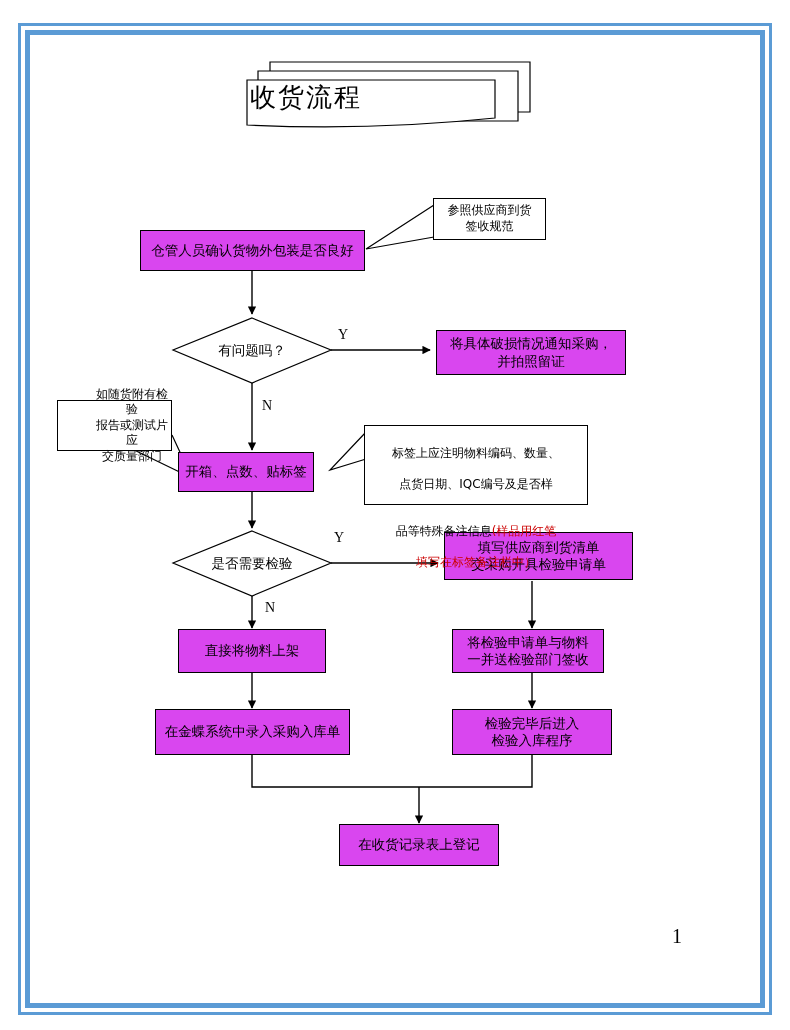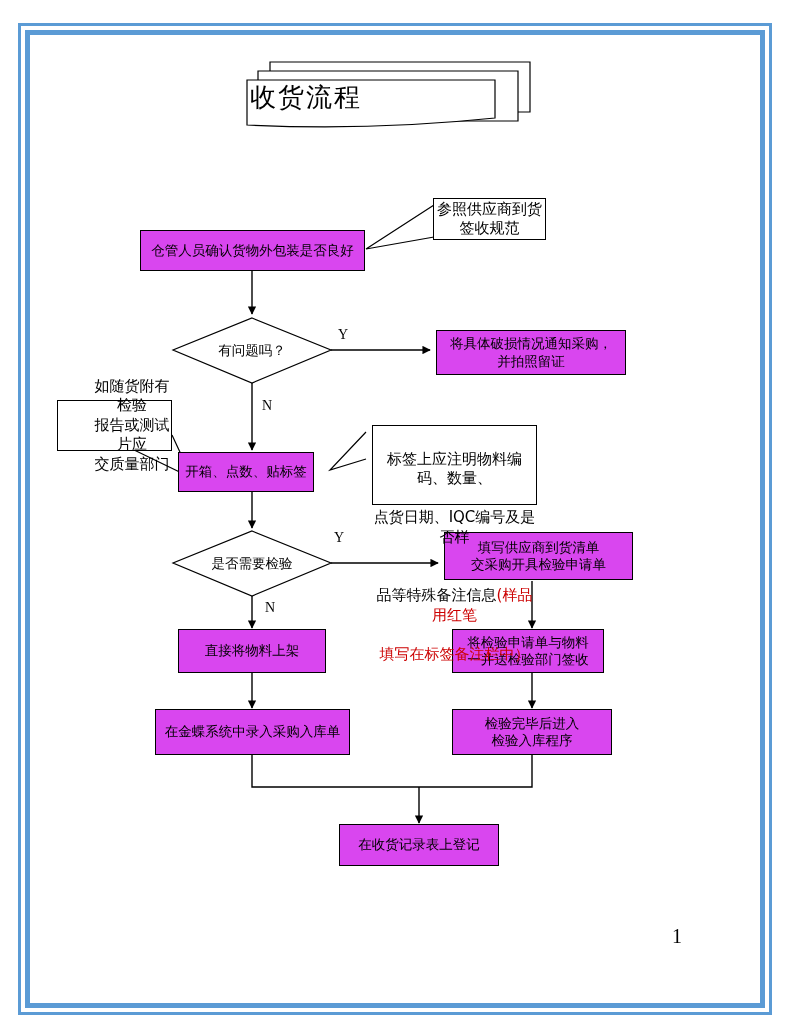--- a/index.html
+++ b/index.html
@@ -75,21 +75,21 @@
   }
   .callout {
     position: absolute;
     background: #ffffff;
     border: 1px solid #000000;
     box-sizing: border-box;
     display: flex;
     align-items: center;
     justify-content: center;
     text-align: center;
-    font-size: 15px;
+    font-size: 12px;
     line-height: 1.3;
     color: #000000;
     white-space: pre-line;
     z-index: 3;
   }
   .callout .red {
     color: #cc0000;
   }
   .branch-label {
     position: absolute;
@@ -206,21 +206,21 @@
   <div class="branch-label" style="left:334px; top:530px;">Y</div>
   <div class="branch-label" style="left:265px; top:600px;">N</div>
 
   <div class="callout" style="left:433px; top:198px; width:113px; height:42px;">参照供应商到货
 签收规范</div>
 
   <div class="callout" style="left:57px; top:400px; width:115px; height:51px;padding-left:35px;">如随货附有检验
 报告或测试片应
 交质量部门</div>
 
-  <div class="callout" style="left:372px; top:425px; width:165px; height:80px; display:block; padding-top:4px;">
+  <div class="callout" style="left:364px; top:425px; width:224px; height:80px; display:block; padding-top:4px;">
     <div>标签上应注明物料编码、数量、</div>
     <div>点货日期、IQC编号及是否样</div>
     <div>
       <span>品等特殊备注信息</span><span class="red">(样品用红笔</span>
     </div>
     <div class="red">填写在标签备注栏中）</div>
   </div>
 
   <div id="page-number">1</div>
 

